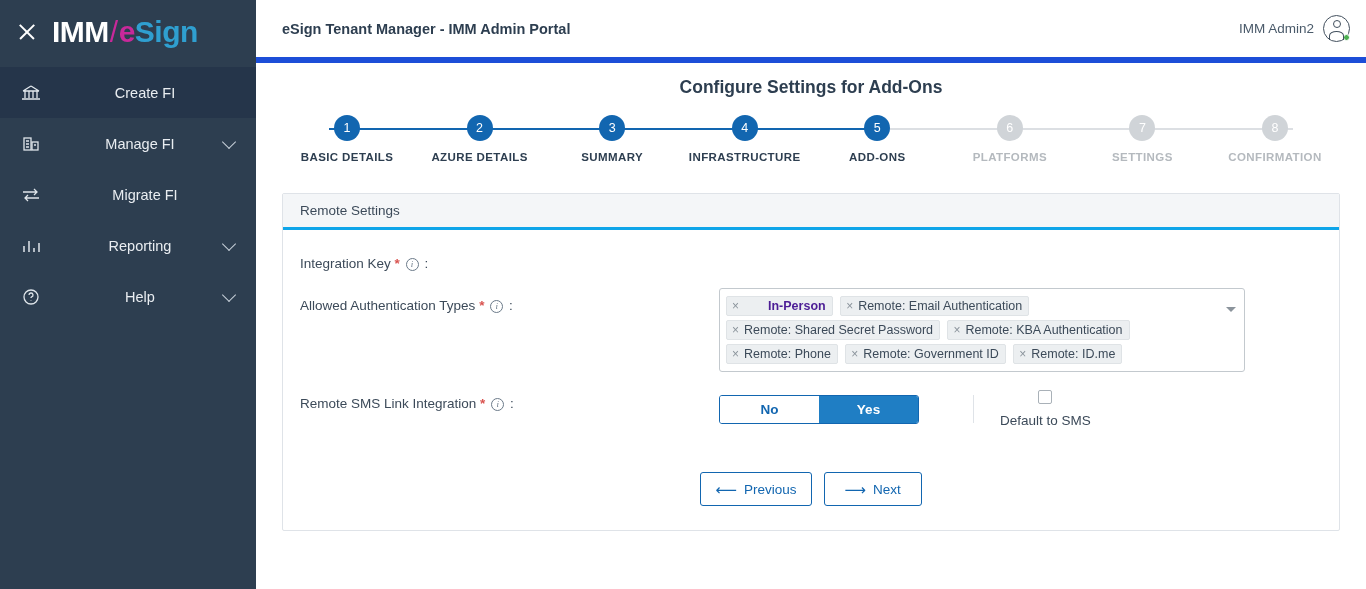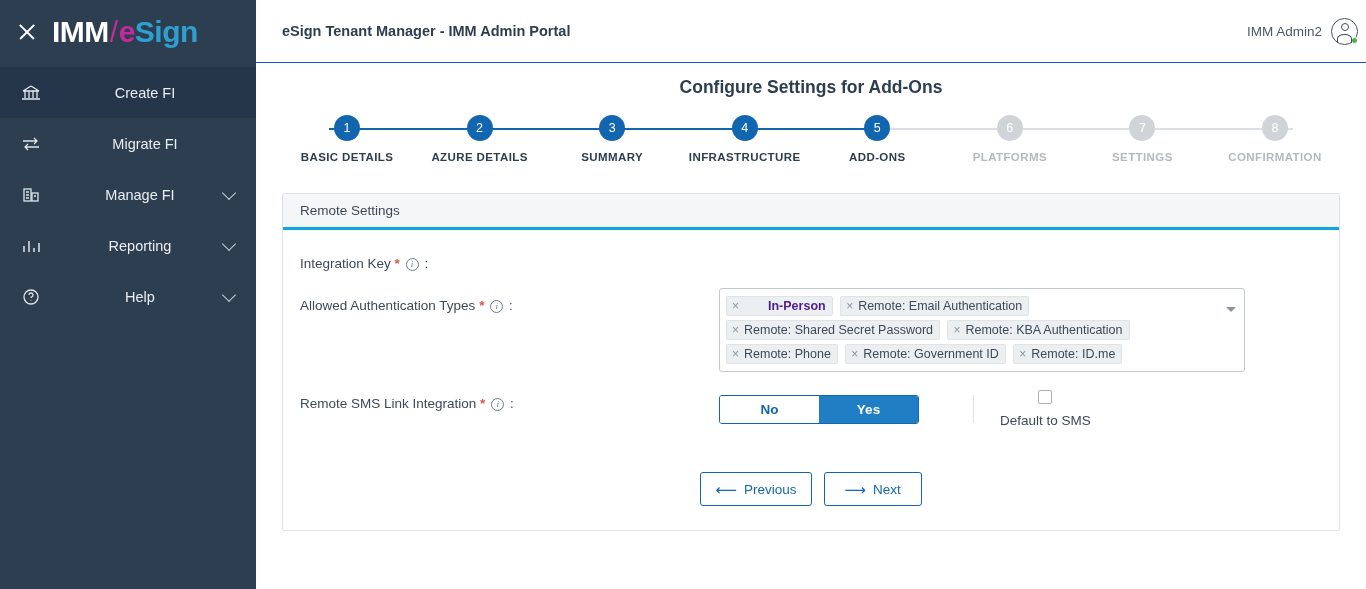--- a/index.html
+++ b/index.html
@@ -112,24 +112,24 @@
   
   .main {
     flex: 1 1 auto;
     height: 589px;
     background: #ffffff;
     position: relative;
     overflow: hidden;
   }
   .topbar {
     height: 63px;
-    border-bottom: 1px solid #1d4ed8;
-    display: flex;
-    align-items: center;
-    padding: 0 8px 0 26px;
+    border-bottom: 6px solid #1d4ed8;
+    display: flex;
+    align-items: center;
+    padding: 0 16px 0 26px;
     box-sizing: border-box;
     background: #fff;
   }
   .topbar-title {
     font-size: 14.5px;
     font-weight: bold;
     color: #2d3e50;
     flex: 1 1 auto;
   }
   .user-area {
@@ -483,36 +483,36 @@
           <svg width="20" height="18" viewBox="0 0 20 18" fill="none" stroke="#e3e9ee" stroke-width="1.3">
             <path d="M2 7h16M10 2 2 7M10 2l8 5M4 7v7M8 7v7M12 7v7M16 7v7M1 15h18"></path>
           </svg>
         </span>
         <span class="nav-label">Create FI</span>
       </div>
 
       <div class="nav-item">
         <span class="nav-icon">
           <svg width="20" height="18" viewBox="0 0 20 18" fill="none" stroke="#dfe5ea" stroke-width="1.3">
-            <path d="M2 6h14M13 3l3 3-3 3M18 12H4M7 9l-3 3 3 3"></path>
-          </svg>
-        </span>
-        <span class="nav-label">Migrate FI</span>
-      </div>
-
-      <div class="nav-item">
-        <span class="nav-icon">
-          <svg width="20" height="18" viewBox="0 0 20 18" fill="none" stroke="#dfe5ea" stroke-width="1.3">
             <rect x="3" y="3" width="7" height="12"></rect>
               <rect x="11" y="7" width="6" height="8"></rect>
             <path d="M5 6h3M5 9h3M5 12h3M13 10h2"></path>
           </svg>
         </span>
         <span class="nav-label">Manage FI</span>
         <span class="chev"></span>
+      </div>
+
+      <div class="nav-item">
+        <span class="nav-icon">
+          <svg width="20" height="18" viewBox="0 0 20 18" fill="none" stroke="#dfe5ea" stroke-width="1.3">
+            <path d="M2 6h14M13 3l3 3-3 3M18 12H4M7 9l-3 3 3 3"></path>
+          </svg>
+        </span>
+        <span class="nav-label">Migrate FI</span>
       </div>
 
       <div class="nav-item">
         <span class="nav-icon">
           <svg width="20" height="18" viewBox="0 0 20 18" fill="none" stroke="#dfe5ea" stroke-width="1.5">
             <path d="M3 15V9M8 15V4M13 15V11M18 15V6"></path>
           </svg>
         </span>
         <span class="nav-label">Reporting</span>
         <span class="chev"></span>

